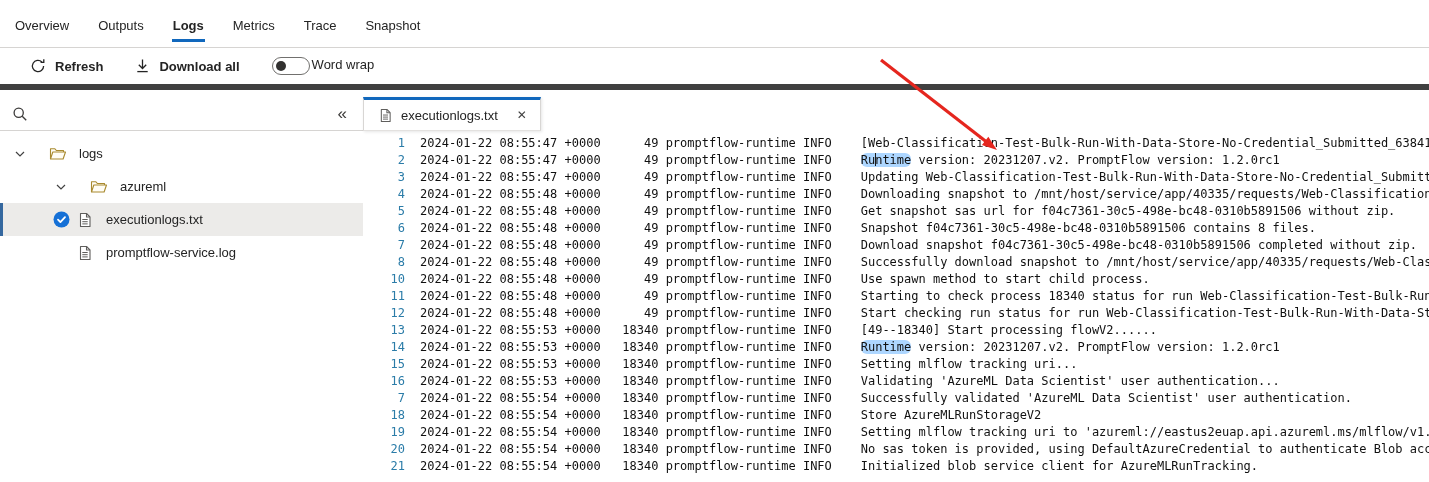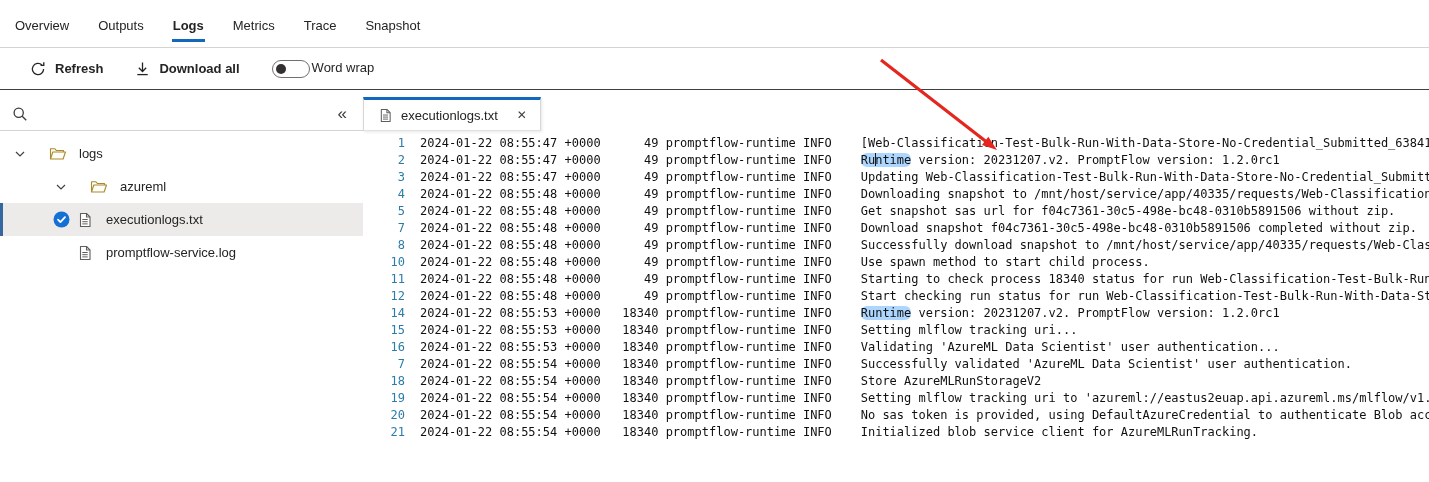--- a/index.html
+++ b/index.html
@@ -7,21 +7,21 @@
     width:1429px;height:482px;position:relative;overflow:hidden;background:#fff;
     font-family:"Liberation Sans",sans-serif;color:#242424;
     -webkit-font-smoothing:antialiased;
   }
   
   .top-nav{height:47px;box-sizing:border-box;padding-left:14px;white-space:nowrap;}
   .nav-tab{display:inline-block;margin-right:27px;padding:18px 1px 6px;font-size:13px;line-height:15px;
     color:#242424;border-bottom:3px solid transparent;cursor:pointer;}
   .nav-tab.active{font-weight:700;border-bottom-color:#1168bd;}
   
-  .toolbar{height:43px;box-sizing:border-box;border-top:1px solid #d6d4d2;border-bottom:1px solid #404040;
+  .toolbar{height:43px;box-sizing:border-box;border-top:1px solid #d6d4d2;border-bottom:6px solid #404040;
     display:flex;align-items:center;padding-left:30px;gap:32px;font-size:13px;}
   .tb-btn{display:flex;align-items:center;gap:9px;font-weight:600;color:#242424;cursor:pointer;}
   .tb-toggle-group{display:flex;align-items:flex-start;gap:2px;font-weight:400;}
   .toggle{width:36px;height:16px;border:1px solid #71706e;border-radius:10px;position:relative;cursor:pointer;background:#fff;flex:none;}
   .toggle .knob{position:absolute;left:3px;top:3px;width:10px;height:10px;border-radius:50%;background:#323130;}
   
   .main{display:flex;margin-top:7px;height:385px;}
   .left-panel{width:363px;flex:none;box-sizing:border-box;}
   .search-row{height:34px;box-sizing:border-box;border-bottom:1px solid #d6d4d2;display:flex;align-items:center;
     justify-content:space-between;padding:0 14px 0 12px;}
@@ -187,25 +187,27 @@
         <span>executionlogs.txt</span>
         <span class="tab-close">✕</span>
       </span>
     </div>
     <div class="log-area">
         <div class="log-row"><span class="ln">1</span><span class="meta">2024-01-22 08:55:47 +0000      49 promptflow-runtime INFO    </span><span class="msg">[Web-Classification-Test-Bulk-Run-With-Data-Store-No-Credential_Submitted_63841510535</span></div>
         <div class="log-row"><span class="ln">2</span><span class="meta">2024-01-22 08:55:47 +0000      49 promptflow-runtime INFO    </span><span class="msg"><span class="hl">Ru<span class="caret"></span>ntime</span> version: 20231207.v2. PromptFlow version: 1.2.0rc1</span></div>
         <div class="log-row"><span class="ln">3</span><span class="meta">2024-01-22 08:55:47 +0000      49 promptflow-runtime INFO    </span><span class="msg">Updating Web-Classification-Test-Bulk-Run-With-Data-Store-No-Credential_Submitted_638</span></div>
         <div class="log-row"><span class="ln">4</span><span class="meta">2024-01-22 08:55:48 +0000      49 promptflow-runtime INFO    </span><span class="msg">Downloading snapshot to /mnt/host/service/app/40335/requests/Web-Classification-Test-</span></div>
         <div class="log-row"><span class="ln">5</span><span class="meta">2024-01-22 08:55:48 +0000      49 promptflow-runtime INFO    </span><span class="msg">Get snapshot sas url for f04c7361-30c5-498e-bc48-0310b5891506 without zip.</span></div>
+        <div class="log-row"><span class="ln">6</span><span class="meta">2024-01-22 08:55:48 +0000      49 promptflow-runtime INFO    </span><span class="msg">Snapshot f04c7361-30c5-498e-bc48-0310b5891506 contains 8 files.</span></div>
         <div class="log-row"><span class="ln">7</span><span class="meta">2024-01-22 08:55:48 +0000      49 promptflow-runtime INFO    </span><span class="msg">Download snapshot f04c7361-30c5-498e-bc48-0310b5891506 completed without zip.</span></div>
         <div class="log-row"><span class="ln">8</span><span class="meta">2024-01-22 08:55:48 +0000      49 promptflow-runtime INFO    </span><span class="msg">Successfully download snapshot to /mnt/host/service/app/40335/requests/Web-Classifica</span></div>
         <div class="log-row"><span class="ln">10</span><span class="meta">2024-01-22 08:55:48 +0000      49 promptflow-runtime INFO    </span><span class="msg">Use spawn method to start child process.</span></div>
         <div class="log-row"><span class="ln">11</span><span class="meta">2024-01-22 08:55:48 +0000      49 promptflow-runtime INFO    </span><span class="msg">Starting to check process 18340 status for run Web-Classification-Test-Bulk-Run-With-</span></div>
         <div class="log-row"><span class="ln">12</span><span class="meta">2024-01-22 08:55:48 +0000      49 promptflow-runtime INFO    </span><span class="msg">Start checking run status for run Web-Classification-Test-Bulk-Run-With-Data-Store-No</span></div>
+        <div class="log-row"><span class="ln">13</span><span class="meta">2024-01-22 08:55:53 +0000   18340 promptflow-runtime INFO    </span><span class="msg">[49--18340] Start processing flowV2......</span></div>
         <div class="log-row"><span class="ln">14</span><span class="meta">2024-01-22 08:55:53 +0000   18340 promptflow-runtime INFO    </span><span class="msg"><span class="hl">Runtime</span> version: 20231207.v2. PromptFlow version: 1.2.0rc1</span></div>
         <div class="log-row"><span class="ln">15</span><span class="meta">2024-01-22 08:55:53 +0000   18340 promptflow-runtime INFO    </span><span class="msg">Setting mlflow tracking uri...</span></div>
         <div class="log-row"><span class="ln">16</span><span class="meta">2024-01-22 08:55:53 +0000   18340 promptflow-runtime INFO    </span><span class="msg">Validating 'AzureML Data Scientist' user authentication...</span></div>
         <div class="log-row"><span class="ln">7</span><span class="meta">2024-01-22 08:55:54 +0000   18340 promptflow-runtime INFO    </span><span class="msg">Successfully validated 'AzureML Data Scientist' user authentication.</span></div>
         <div class="log-row"><span class="ln">18</span><span class="meta">2024-01-22 08:55:54 +0000   18340 promptflow-runtime INFO    </span><span class="msg">Store AzureMLRunStorageV2</span></div>
         <div class="log-row"><span class="ln">19</span><span class="meta">2024-01-22 08:55:54 +0000   18340 promptflow-runtime INFO    </span><span class="msg">Setting mlflow tracking uri to 'azureml://eastus2euap.api.azureml.ms/mlflow/v1.0/subs</span></div>
         <div class="log-row"><span class="ln">20</span><span class="meta">2024-01-22 08:55:54 +0000   18340 promptflow-runtime INFO    </span><span class="msg">No sas token is provided, using DefaultAzureCredential to authenticate Blob access.</span></div>
         <div class="log-row"><span class="ln">21</span><span class="meta">2024-01-22 08:55:54 +0000   18340 promptflow-runtime INFO    </span><span class="msg">Initialized blob service client for AzureMLRunTracking.</span></div>
       </div>
   </div>

